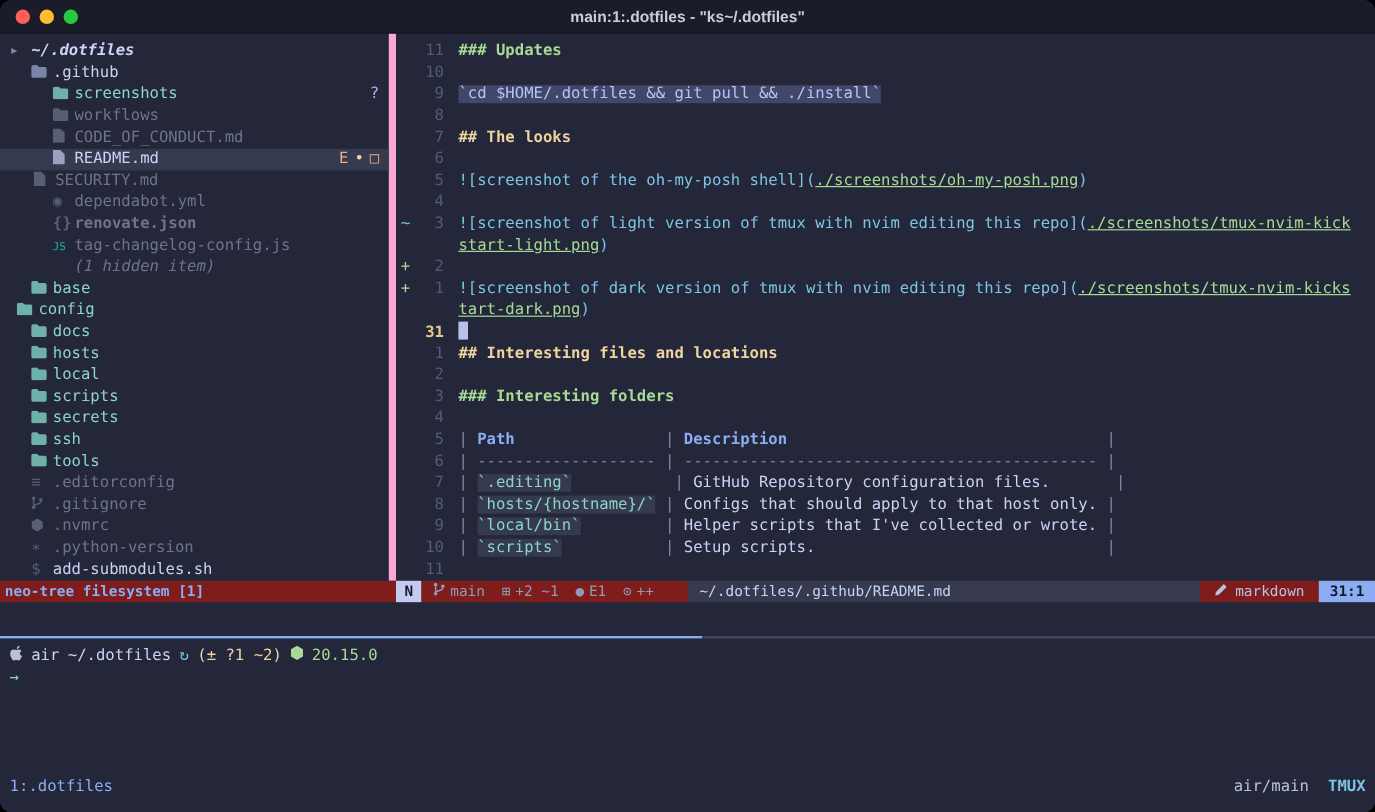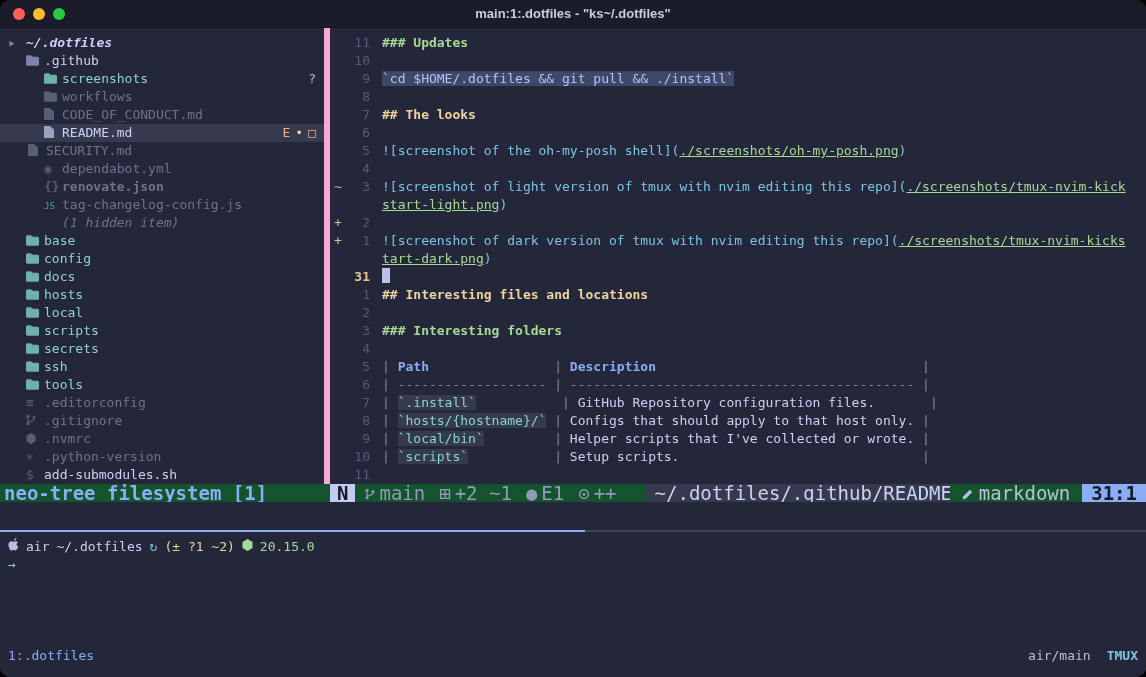--- a/index.html
+++ b/index.html
@@ -42,21 +42,21 @@
   .mdcode{color:#b8c2f8;background:#414768;}
   .img{color:#7dc4e4;}
   .link{color:#a6da95;text-decoration:underline;}
   .pipe{color:#8087a2;}
   .th{color:#8aadf4;font-weight:bold;}
   .dash{color:#8087a2;}
   .plain{color:#cad3f5;}
   .tcode{color:#8bd5ca;background:#363a4f;}
   .cursor{display:inline-block;width:8px;height:15px;background:#b9c1e8;vertical-align:-2px;}
   
-  .statusline{height:18px;background:#14532d;display:flex;align-items:flex-end;font-size:19px;line-height:18px;}
+  .statusline{height:18px;background:#7f1d1d;display:flex;align-items:flex-end;font-size:12px;line-height:18px;}
   .nt-foot{width:330px;min-width:330px;box-sizing:border-box;padding-left:4px;color:#8aadf4;font-weight:bold;}
   .mode{background:#c3cbf0;color:#181926;font-weight:bold;padding:0 7px;}
   .sl-git{display:flex;gap:14px;color:#939ab7;padding-left:10px;align-items:center;}
   .tok{display:inline-flex;gap:4px;align-items:center;}
   .sl-fill{flex:1;margin-left:28px;background:#363a4f;color:#cad3f5;padding-left:10px;overflow:hidden;}
   .sl-ft{display:flex;align-items:center;gap:6px;color:#b8c0e0;padding:0 12px;}
   .sl-pos{background:#8aadf4;color:#181926;font-weight:bold;padding:0 9px;}
   
   .cmdarea{height:27px;background:#24273a;}
   .divider{height:3px;padding-top:1px;box-sizing:border-box;display:flex;}
@@ -110,21 +110,21 @@
           <div class="nt-row dim" style="padding-left: 28px;"><span class="nt-ic" style="color: rgb(86, 95, 116);"><svg width="10" height="12" viewBox="0 0 10 12">
                 <path fill="currentColor" d="M0 0h6l4 3.5V12H0z"></path>
               </svg></span><span class="nt-label">SECURITY.md</span></div>
           <div class="nt-row dim" style="padding-left: 44px;"><span class="nt-ic" style="color: rgb(86, 95, 116);"><span>◉</span></span><span class="nt-label">dependabot.yml</span></div>
           <div class="nt-row dim" style="padding-left: 44px; font-weight: bold;"><span class="nt-ic" style="color: rgb(86, 95, 116);"><span>{}</span></span><span class="nt-label">renovate.json</span></div>
           <div class="nt-row dim" style="padding-left: 44px;"><span class="nt-ic" style="color: #14b8a6;"><span class="ic-js">JS</span></span><span class="nt-label">tag-changelog-config.js</span></div>
           <div class="nt-row hidden-note" style="padding-left: 44px;"><span class="nt-ic"><span></span></span><span class="nt-label">(1 hidden item)</span></div>
           <div class="nt-row dir" style="padding-left: 26px;"><span class="nt-ic" style="color: rgb(111, 176, 168);"><svg width="13" height="11" viewBox="0 0 16 13">
                 <path fill="currentColor" d="M0 2c0-1.1.9-2 2-2h4l2 2h6c1.1 0 2 .9 2 2v7c0 1.1-.9 2-2 2H2c-1.1 0-2-.9-2-2V2z"></path>
               </svg></span><span class="nt-label">base</span></div>
-          <div class="nt-row dir" style="padding-left: 26px;"><span class="nt-ic" style="color: rgb(111, 176, 168);"><svg width="13" height="11" viewBox="0 0 16 13">
+          <div class="nt-row dir" style="padding-left: 14px;"><span class="nt-ic" style="color: rgb(111, 176, 168);"><svg width="13" height="11" viewBox="0 0 16 13">
                 <path fill="currentColor" d="M0 2c0-1.1.9-2 2-2h4l2 2h6c1.1 0 2 .9 2 2v7c0 1.1-.9 2-2 2H2c-1.1 0-2-.9-2-2V2z"></path>
               </svg></span><span class="nt-label">config</span></div>
           <div class="nt-row dir" style="padding-left: 26px;"><span class="nt-ic" style="color: rgb(111, 176, 168);"><svg width="13" height="11" viewBox="0 0 16 13">
                 <path fill="currentColor" d="M0 2c0-1.1.9-2 2-2h4l2 2h6c1.1 0 2 .9 2 2v7c0 1.1-.9 2-2 2H2c-1.1 0-2-.9-2-2V2z"></path>
               </svg></span><span class="nt-label">docs</span></div>
           <div class="nt-row dir" style="padding-left: 26px;"><span class="nt-ic" style="color: rgb(111, 176, 168);"><svg width="13" height="11" viewBox="0 0 16 13">
                 <path fill="currentColor" d="M0 2c0-1.1.9-2 2-2h4l2 2h6c1.1 0 2 .9 2 2v7c0 1.1-.9 2-2 2H2c-1.1 0-2-.9-2-2V2z"></path>
               </svg></span><span class="nt-label">hosts</span></div>
           <div class="nt-row dir" style="padding-left: 26px;"><span class="nt-ic" style="color: rgb(111, 176, 168);"><svg width="13" height="11" viewBox="0 0 16 13">
                 <path fill="currentColor" d="M0 2c0-1.1.9-2 2-2h4l2 2h6c1.1 0 2 .9 2 2v7c0 1.1-.9 2-2 2H2c-1.1 0-2-.9-2-2V2z"></path>
@@ -168,21 +168,21 @@
           <div class="ed-row"><span class="sign" style="color: rgb(166, 218, 149);">+</span><span class="num">2</span><span class="gpad"></span></div>
           <div class="ed-row"><span class="sign" style="color: rgb(166, 218, 149);">+</span><span class="num">1</span><span class="gpad"></span><span class="img">![screenshot of dark version of tmux with nvim editing this repo](</span><span class="link">./screenshots/tmux-nvim-kicks</span></div>
           <div class="ed-row"><span class="sign"></span><span class="num"></span><span class="gpad"></span><span class="link">tart-dark.png</span><span class="img">)</span></div>
           <div class="ed-row"><span class="sign"></span><span class="num cur">31</span><span class="gpad"></span><span class="cursor"></span></div>
           <div class="ed-row"><span class="sign"></span><span class="num">1</span><span class="gpad"></span><span class="h2">## Interesting files and locations</span></div>
           <div class="ed-row"><span class="sign"></span><span class="num">2</span><span class="gpad"></span></div>
           <div class="ed-row"><span class="sign"></span><span class="num">3</span><span class="gpad"></span><span class="h3">### Interesting folders</span></div>
           <div class="ed-row"><span class="sign"></span><span class="num">4</span><span class="gpad"></span></div>
           <div class="ed-row"><span class="sign"></span><span class="num">5</span><span class="gpad"></span><span class="pipe">| </span><span class="th">Path</span><span class="pipe">                | </span><span class="th">Description</span><span class="pipe">                                  |</span></div>
           <div class="ed-row"><span class="sign"></span><span class="num">6</span><span class="gpad"></span><span class="pipe">| </span><span class="dash">-------------------</span><span class="pipe"> | </span><span class="dash">--------------------------------------------</span><span class="pipe"> |</span></div>
-          <div class="ed-row"><span class="sign"></span><span class="num">7</span><span class="gpad"></span><span class="pipe">| </span><span class="tcode">`.install`</span><span class="pipe">           | </span><span class="plain">GitHub Repository configuration files.</span><span class="pipe">       |</span></div>
+          <div class="ed-row"><span class="sign"></span><span class="num">7</span><span class="gpad"></span><span class="pipe">| </span><span class="tcode">`.editing`</span><span class="pipe">           | </span><span class="plain">GitHub Repository configuration files.</span><span class="pipe">       |</span></div>
           <div class="ed-row"><span class="sign"></span><span class="num">8</span><span class="gpad"></span><span class="pipe">| </span><span class="tcode">`hosts/{hostname}/`</span><span class="pipe"> | </span><span class="plain">Configs that should apply to that host only.</span><span class="pipe"> |</span></div>
           <div class="ed-row"><span class="sign"></span><span class="num">9</span><span class="gpad"></span><span class="pipe">| </span><span class="tcode">`local/bin`</span><span class="pipe">         | </span><span class="plain">Helper scripts that I've collected or wrote.</span><span class="pipe"> |</span></div>
           <div class="ed-row"><span class="sign"></span><span class="num">10</span><span class="gpad"></span><span class="pipe">| </span><span class="tcode">`scripts`</span><span class="pipe">           | </span><span class="plain">Setup scripts.</span><span class="pipe">                               |</span></div>
           <div class="ed-row"><span class="sign"></span><span class="num">11</span><span class="gpad"></span></div>
         </div>
     </div>
 
     <div class="statusline">
       <div class="nt-foot">neo-tree filesystem [1]</div>
       <div class="mode">N</div>

